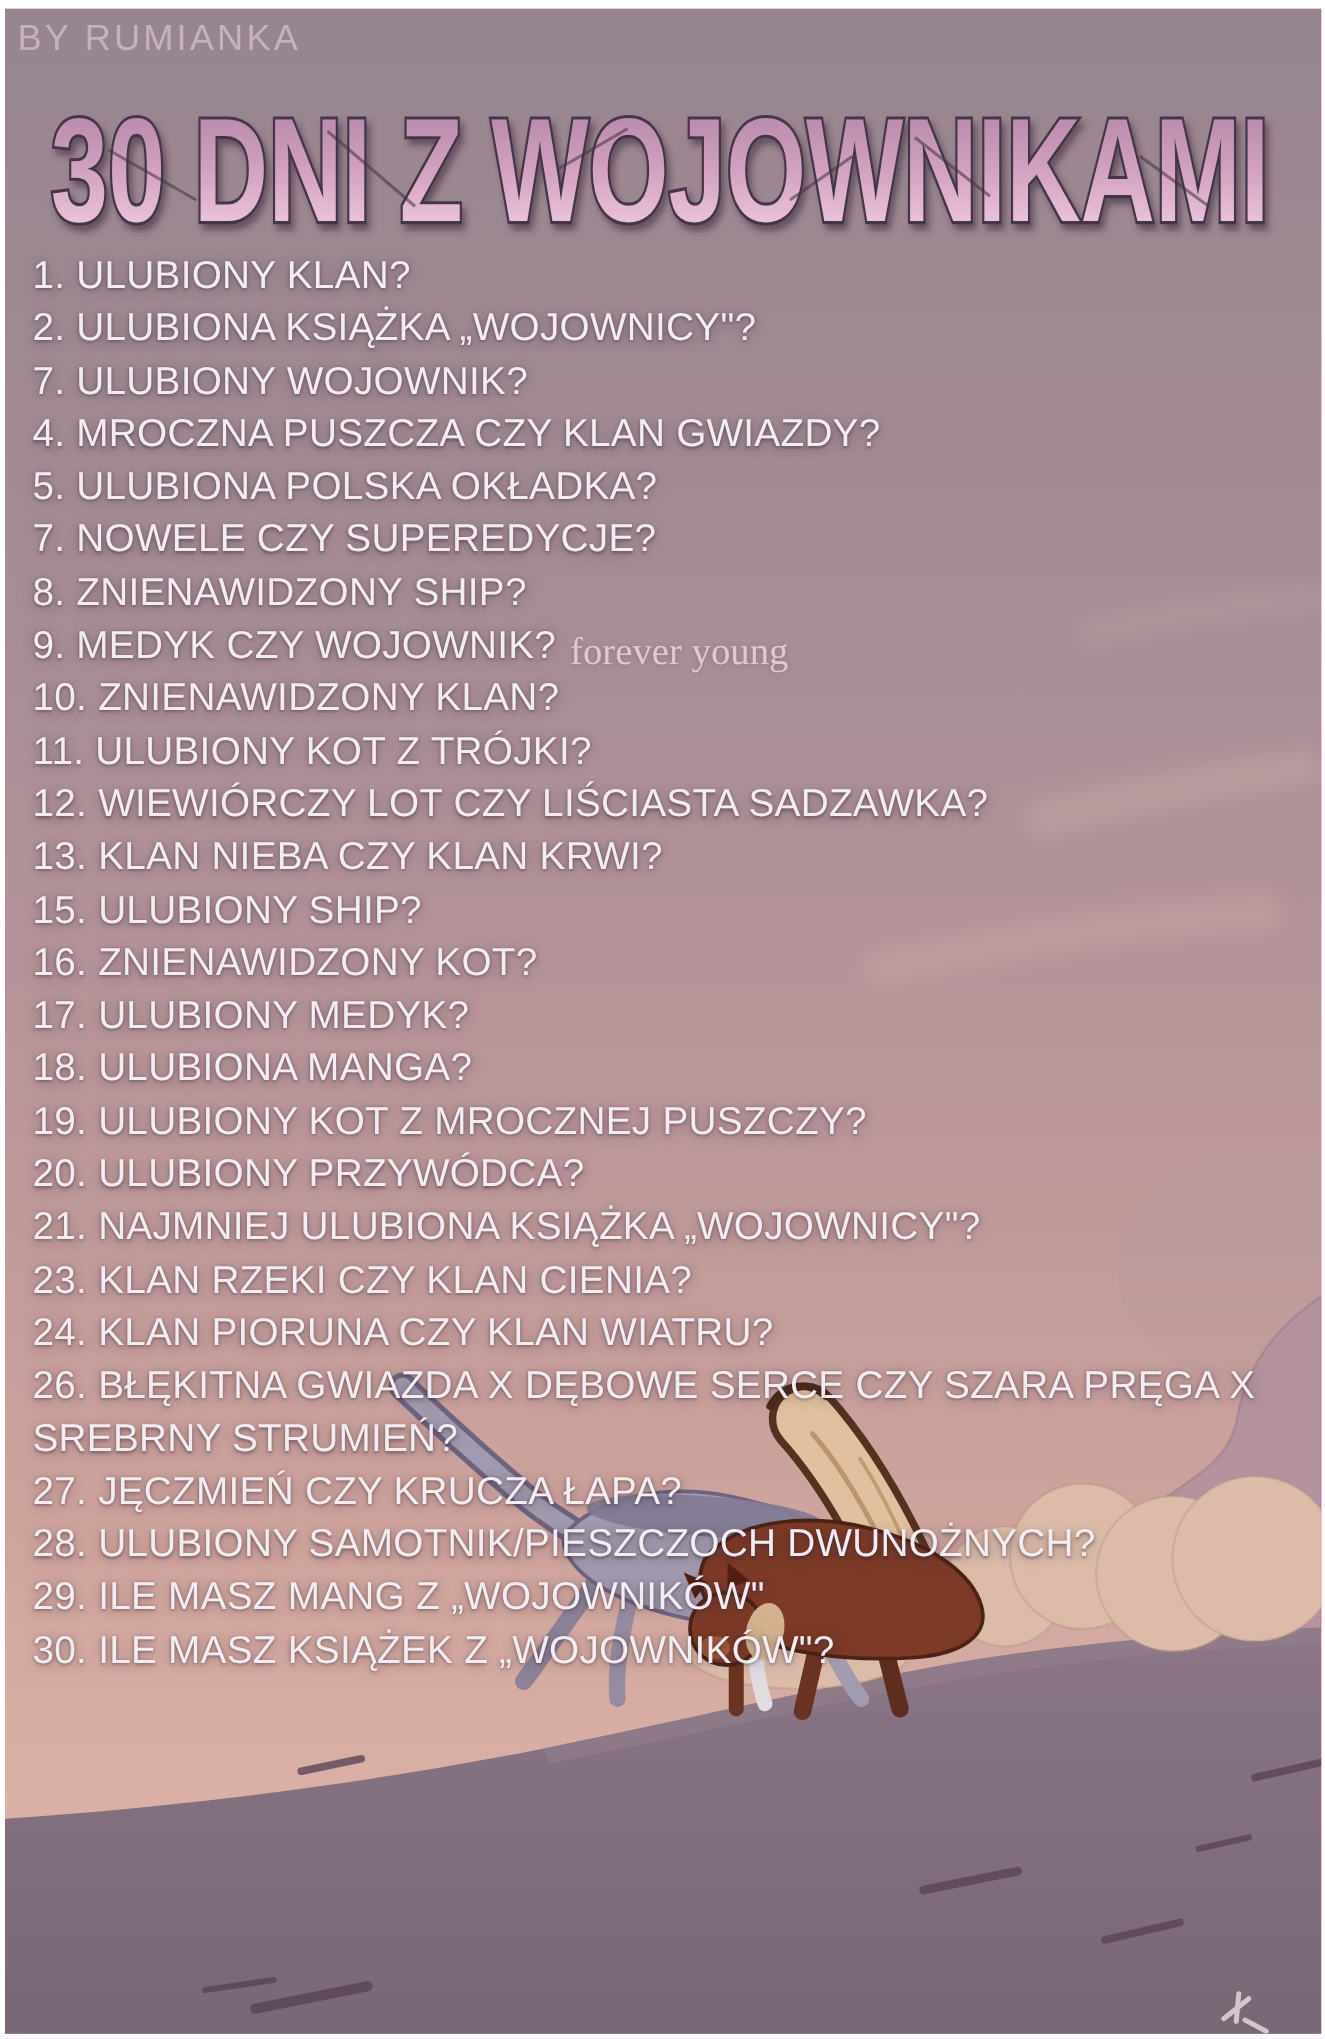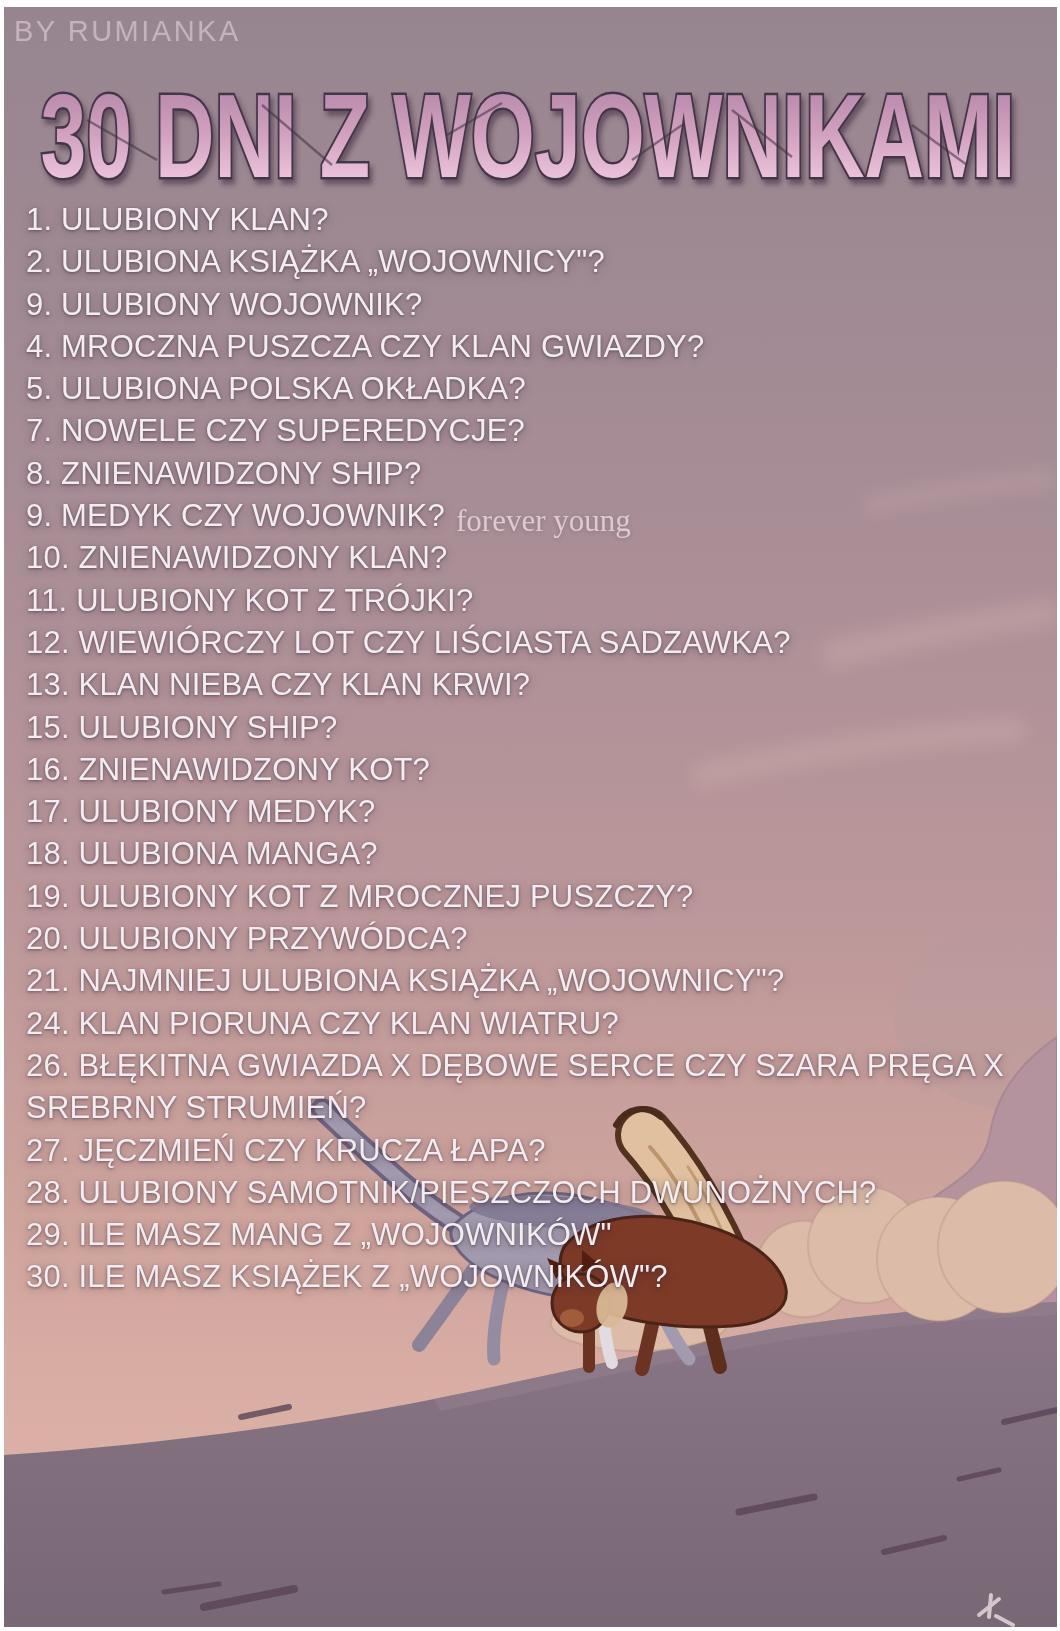--- a/index.html
+++ b/index.html
@@ -146,37 +146,38 @@
       <path d="M415,70 L470,38"></path>
       <path d="M600,95 L650,60"></path>
       <path d="M700,45 L760,92"></path>
       <path d="M880,60 L935,100"></path>
     </g>
   </svg>
 
   <div class="qlist">
     <div class="q">1. ULUBIONY KLAN?</div>
     <div class="q">2. ULUBIONA KSIĄŻKA „WOJOWNICY"?</div>
-    <div class="q">9. ULUBIONY WOJOWNIK?</div>
+    <div class="q">7. ULUBIONY WOJOWNIK?</div>
     <div class="q">4. MROCZNA PUSZCZA CZY KLAN GWIAZDY?</div>
     <div class="q">5. ULUBIONA POLSKA OKŁADKA?</div>
     <div class="q">7. NOWELE CZY SUPEREDYCJE?</div>
     <div class="q">8. ZNIENAWIDZONY SHIP?</div>
     <div class="q">9. MEDYK CZY WOJOWNIK?</div>
     <div class="q">10. ZNIENAWIDZONY KLAN?</div>
     <div class="q">11. ULUBIONY KOT Z TRÓJKI?</div>
     <div class="q">12. WIEWIÓRCZY LOT CZY LIŚCIASTA SADZAWKA?</div>
     <div class="q">13. KLAN NIEBA CZY KLAN KRWI?</div>
     <div class="q">15. ULUBIONY SHIP?</div>
     <div class="q">16. ZNIENAWIDZONY KOT?</div>
     <div class="q">17. ULUBIONY MEDYK?</div>
     <div class="q">18. ULUBIONA MANGA?</div>
     <div class="q">19. ULUBIONY KOT Z MROCZNEJ PUSZCZY?</div>
     <div class="q">20. ULUBIONY PRZYWÓDCA?</div>
     <div class="q">21. NAJMNIEJ ULUBIONA KSIĄŻKA „WOJOWNICY"?</div>
+    <div class="q">23. KLAN RZEKI CZY KLAN CIENIA?</div>
     <div class="q">24. KLAN PIORUNA CZY KLAN WIATRU?</div>
     <div class="q">26. BŁĘKITNA GWIAZDA X DĘBOWE SERCE CZY SZARA PRĘGA X SREBRNY STRUMIEŃ?</div>
     <div class="q">27. JĘCZMIEŃ CZY KRUCZA ŁAPA?</div>
     <div class="q">28. ULUBIONY SAMOTNIK/PIESZCZOCH DWUNOŻNYCH?</div>
     <div class="q">29. ILE MASZ MANG Z „WOJOWNIKÓW"</div>
     <div class="q">30. ILE MASZ KSIĄŻEK Z „WOJOWNIKÓW"?</div>
   </div>
 
   <div class="watermark">forever young</div>
 

